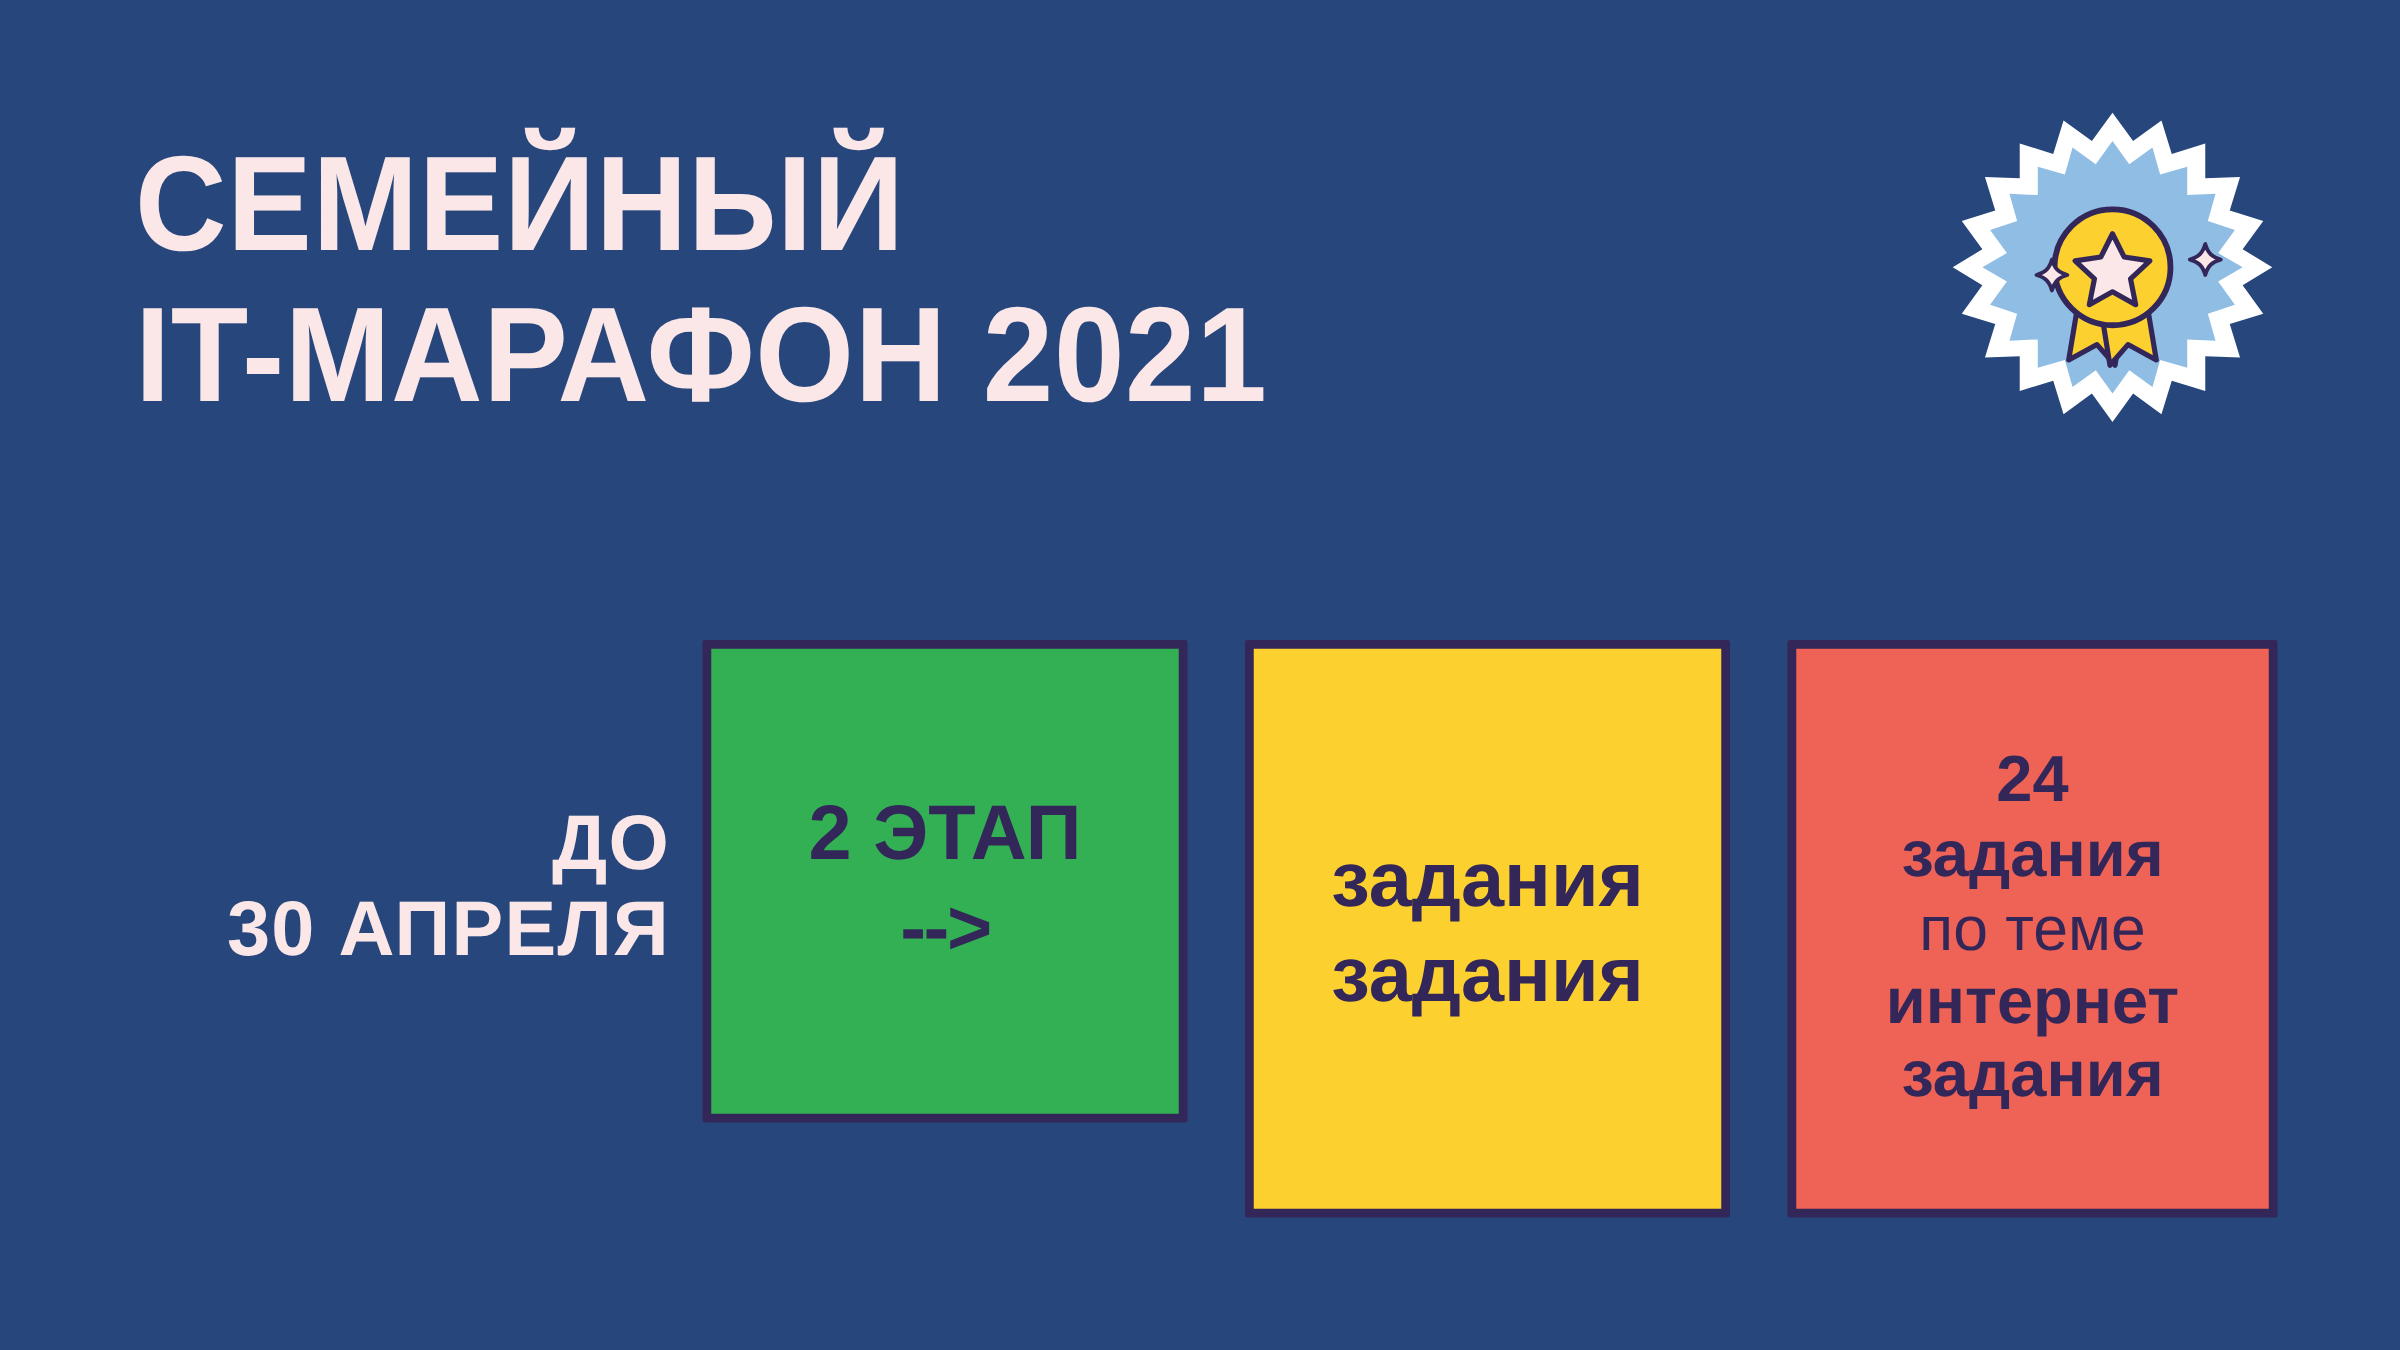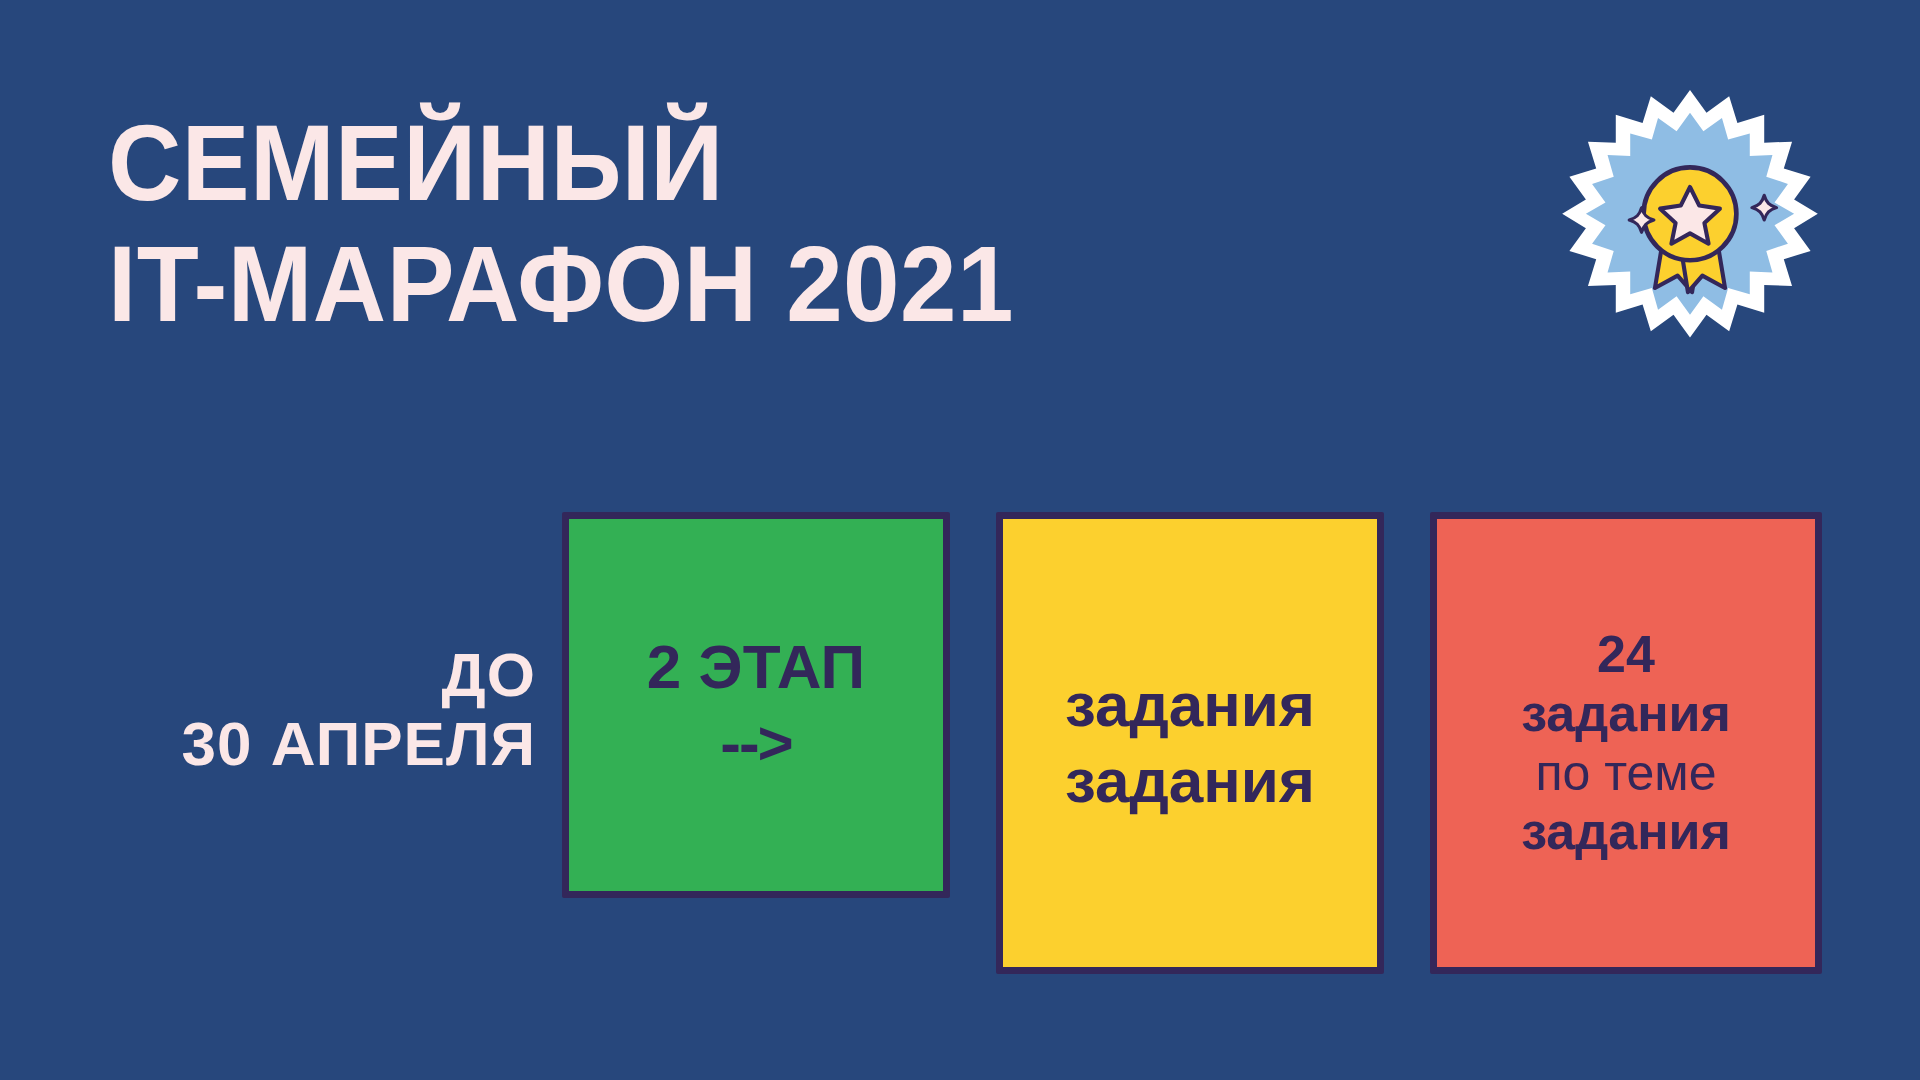--- a/index.html
+++ b/index.html
@@ -174,19 +174,20 @@
         <div class="card-text">задания</div>
         <div class="card-text">задания</div>
       </div>
     </div>
 
     <div class="card card-red">
       <div class="stack">
         <div class="r-num">24</div>
         <div class="r-bold">задания</div>
         <div class="r-light">по теме</div>
+        <div class="r-bold">интернет</div>
         <div class="r-bold">задания</div>
       </div>
     </div>
 
   </div>
 
 </div>
 
 </body></html>

